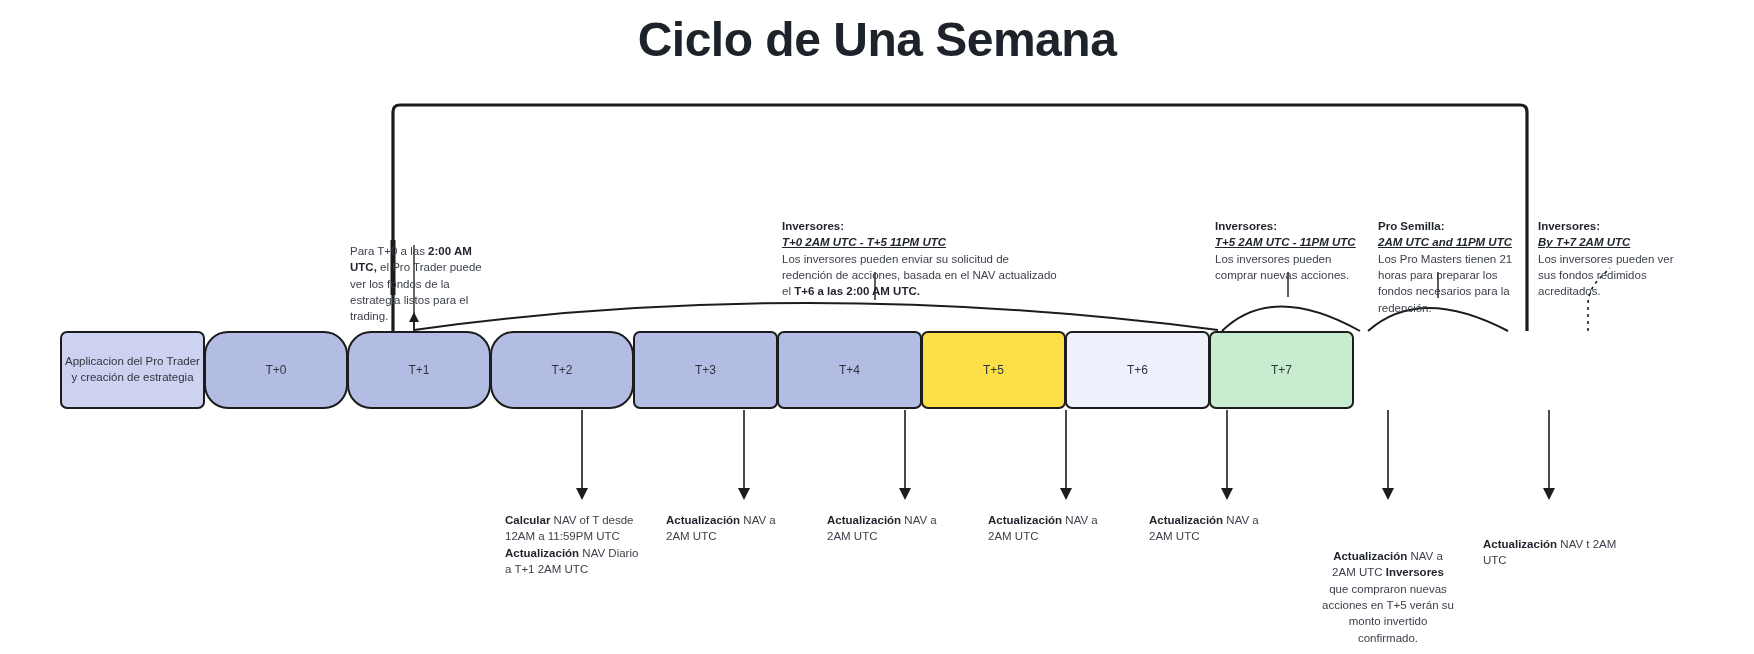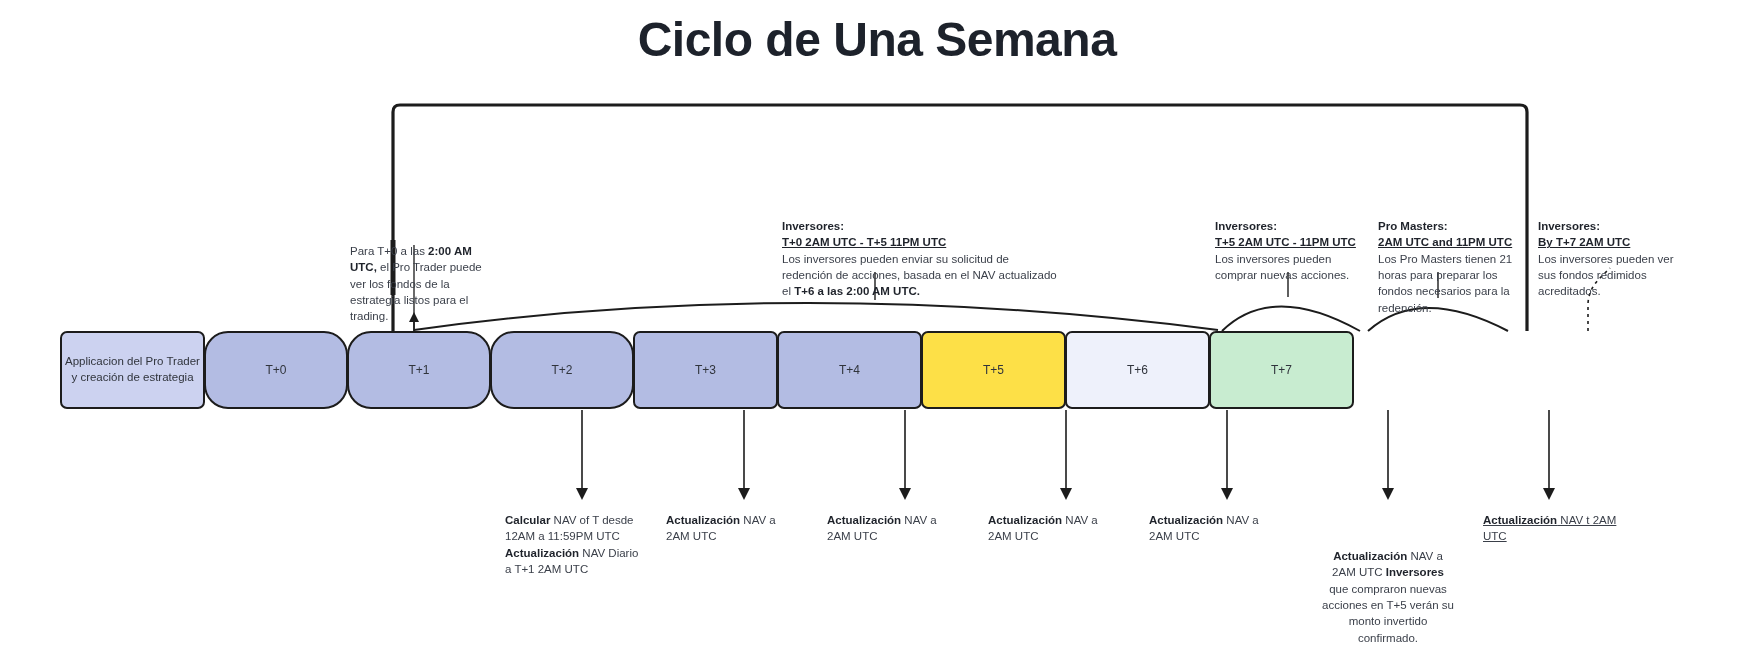--- a/index.html
+++ b/index.html
@@ -78,20 +78,21 @@
   .note .hd {
     font-weight: bold;
     color: #1f232b;
     display: block;
   }
   .note .hd-u {
     font-weight: bold;
     color: #1f232b;
     display: block;
     text-decoration: underline;
+    font-style: italic;
   }
   .note b { color: #1f232b; }
   
   .callout {
     position: absolute;
     font-size: 11.5px;
     line-height: 1.42;
     color: #3a3f49;
   }
   .callout b { color: #1f232b; font-weight: bold; }
@@ -157,21 +158,21 @@
     <span><span>Los inversores pueden enviar su solicitud de redención de acciones, basada en el NAV actualizado el </span><b>T+6 a las 2:00 AM UTC.</b></span>
   </div>
 
   <div class="note" style="left:1215px; top:218px; width:145px;">
     <span class="hd">Inversores:</span>
     <span class="hd-u">T+5 2AM UTC - 11PM UTC</span>
     <span>Los inversores pueden comprar nuevas acciones.</span>
   </div>
 
   <div class="note" style="left:1378px; top:218px; width:145px;">
-    <span class="hd">Pro Masters:</span>
+    <span class="hd">Pro Semilla:</span>
     <span class="hd-u">2AM UTC and 11PM UTC</span>
     <span>Los Pro Masters tienen 21 horas para preparar los fondos necesarios para la redención.</span>
   </div>
 
   <div class="note" style="left:1538px; top:218px; width:145px;">
     <span class="hd">Inversores:</span>
     <span class="hd-u">By T+7 2AM UTC</span>
     <span>Los inversores pueden ver sus fondos redimidos acreditados.</span>
   </div>
 
@@ -222,17 +223,17 @@
   </div>
 
   <div class="callout" style="left:1149px; top:512px; width:125px;">
     <b>Actualización</b><span> NAV a 2AM UTC</span>
   </div>
 
   <div class="callout center" style="left:1322px; top:512px; width:132px;margin-top:36px;">
     <b>Actualización</b><span> NAV a 2AM UTC </span><b>Inversores</b><span> que compraron nuevas acciones en T+5 verán su monto invertido confirmado.</span>
   </div>
 
-  <div class="callout" style="left:1483px; top:512px; width:135px;text-decoration:underline;">
+  <div class="callout" style="left:1483px; top:536px; width:135px;">
     <b>Actualización</b><span> NAV t 2AM UTC</span>
   </div>
 
 </div>
 
 </body></html>

